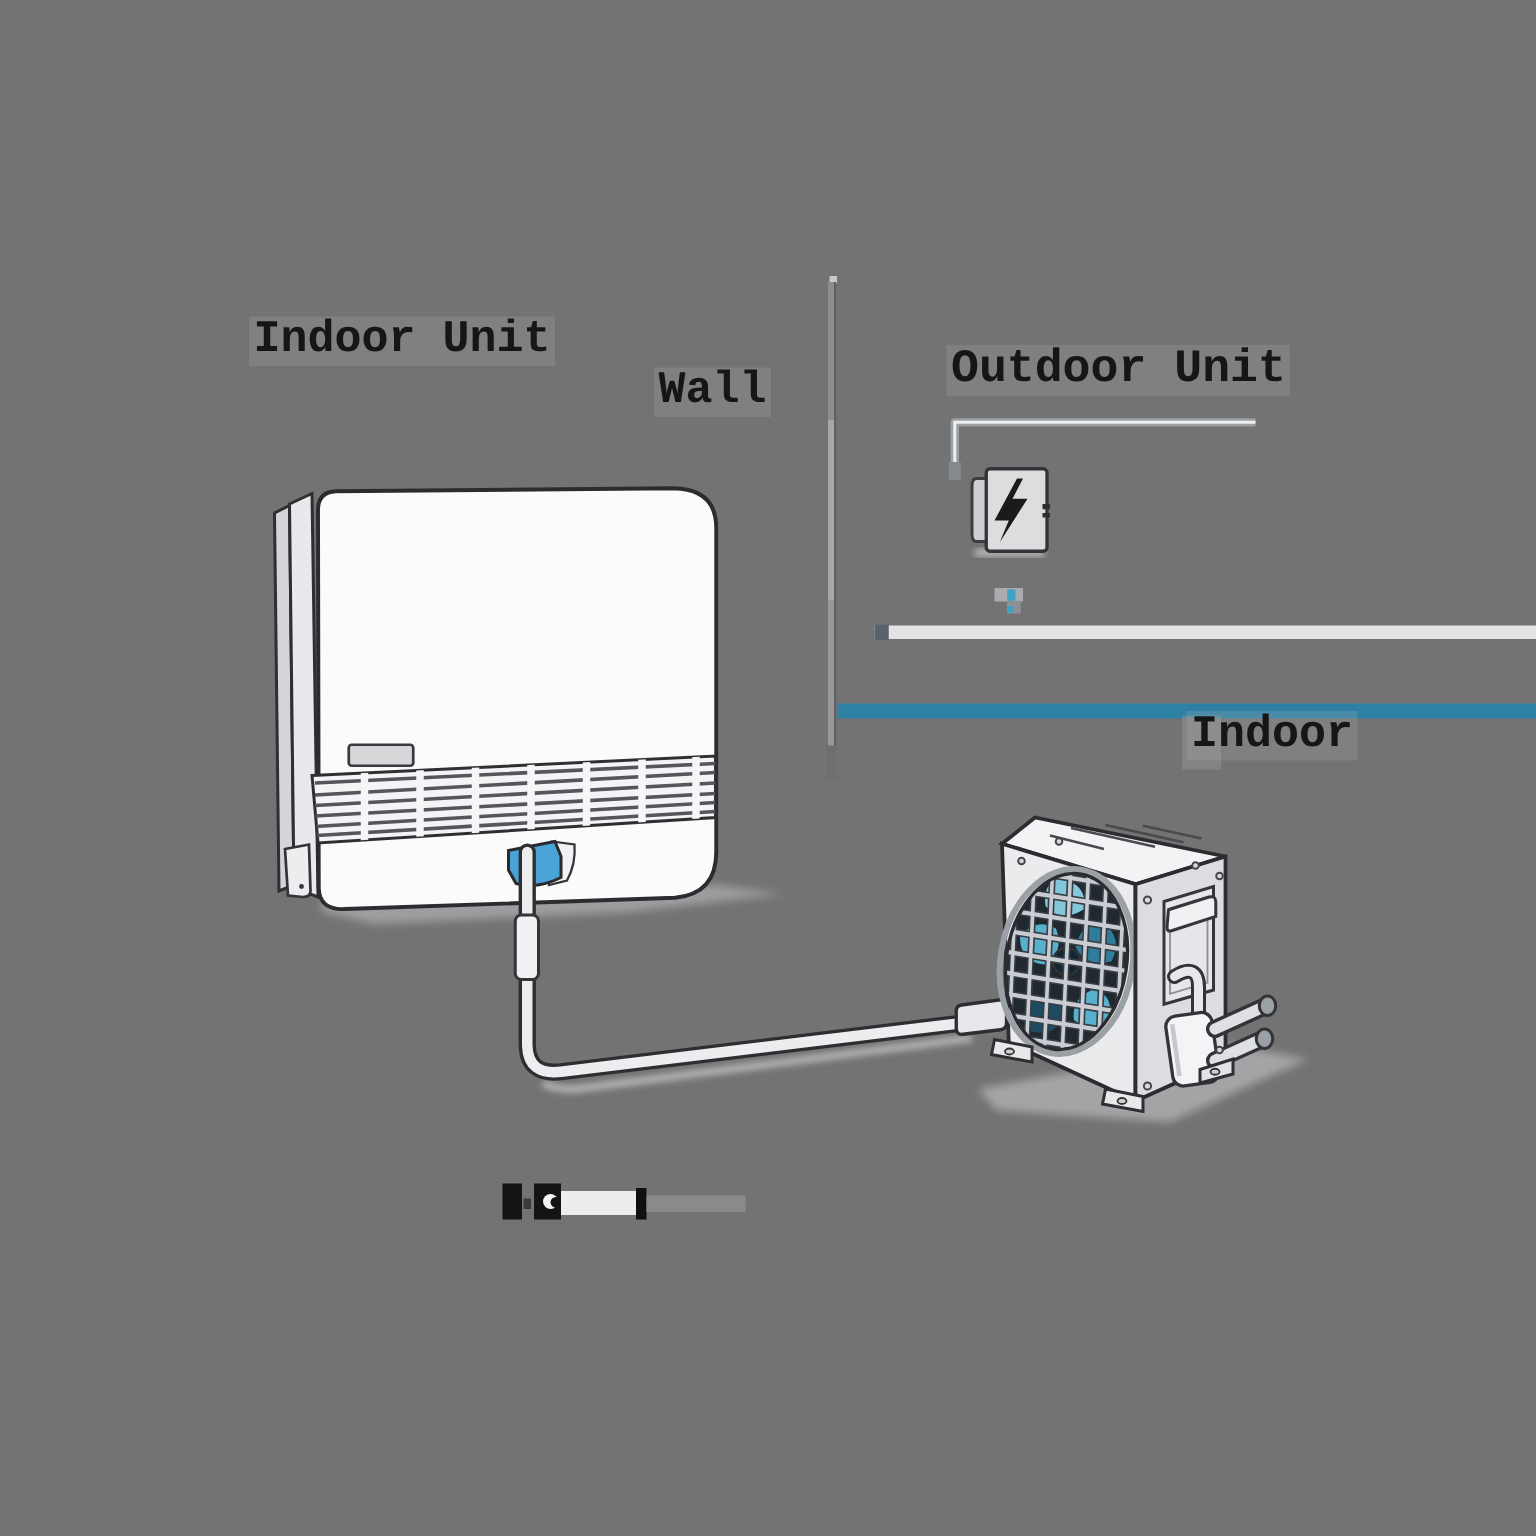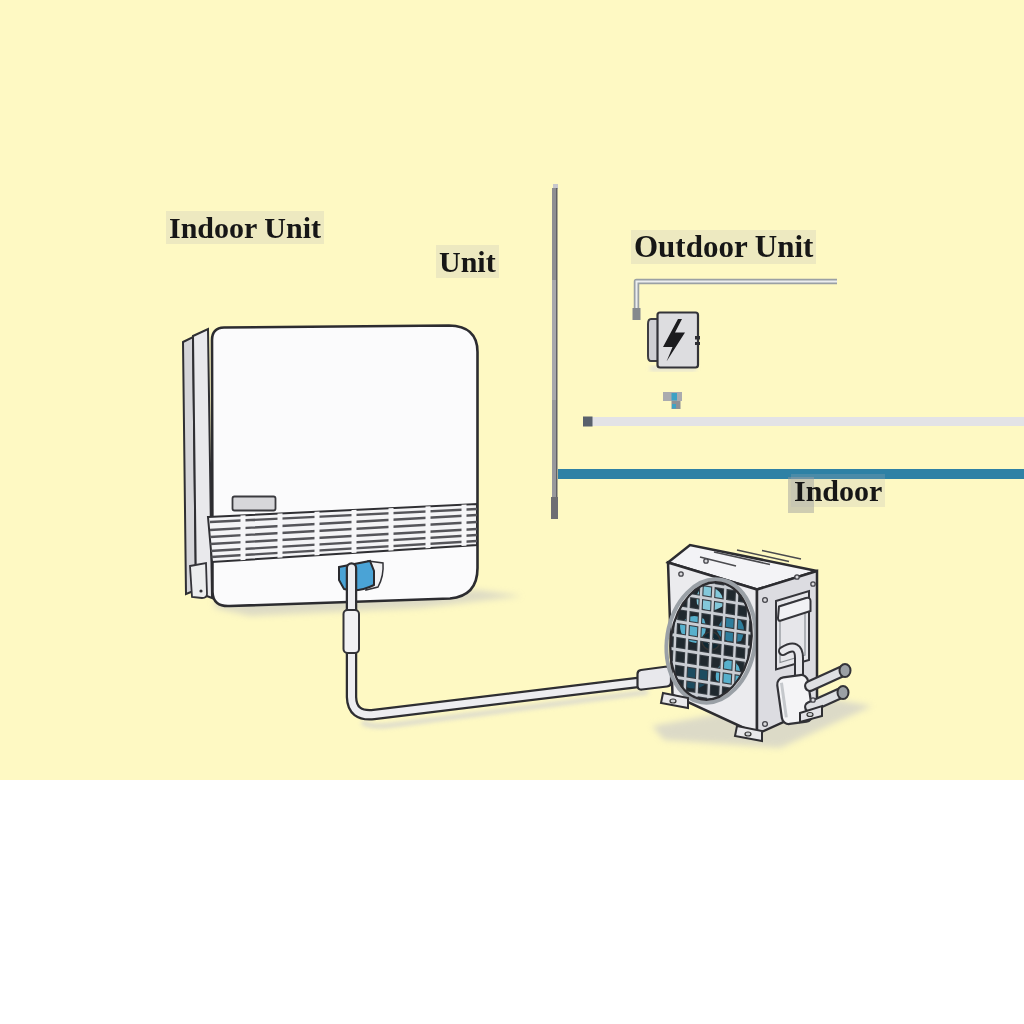--- a/index.html
+++ b/index.html
@@ -1,18 +1,18 @@
 <!DOCTYPE html>
 <html><head>
 <meta charset="utf-8">
 <style>
   html,body{margin:0;padding:0;background:#ffffff;}
   #stage{
-    position:relative;width:1024px;height:780px;background:#fef9c3;overflow:hidden;
-    font-family:Liberation Serif, serif;
+    position:relative;width:1024px;height:1024px;background:#737373;overflow:hidden;
+    font-family:Liberation Mono, monospace;
   }
   #artSvg{position:absolute;left:0;top:0;}
   .label{
     position:absolute;color:#161616;font-weight:600;white-space:nowrap;
     background:rgba(178,178,182,0.22);padding:0 3px;line-height:1.1;
   }
   .label-indoor{left:166px;top:211px;font-size:30px;}
   .label-wall{left:436px;top:245px;font-size:30px;}
   .label-outdoor{left:631px;top:230px;font-size:31px;}
   .label-power{left:791px;top:474px;font-size:30px;}
@@ -183,21 +183,21 @@
       <circle cx="681" cy="574" r="2.2"></circle>
       <circle cx="765" cy="600" r="2.4"></circle>
       <circle cx="765" cy="724" r="2.4"></circle>
       <circle cx="813" cy="584" r="2.2"></circle>
       <circle cx="813" cy="700" r="2.2"></circle>
     </g>
   </g>
 </svg>
 
 <div class="label label-indoor">Indoor Unit</div>
-<div class="label label-wall">Unit</div>
+<div class="label label-wall">Wall</div>
 <div class="label label-outdoor">Outdoor Unit</div>
 <div class="artifact-block"></div>
 <div class="label label-power">Indoor</div>
 
 <div>
   <div class="mark m1"></div>
   <div class="mark m2"></div>
   <div class="mark m3"></div>
   <div class="mark m3c"></div>
   <div class="mark m3d"></div>

